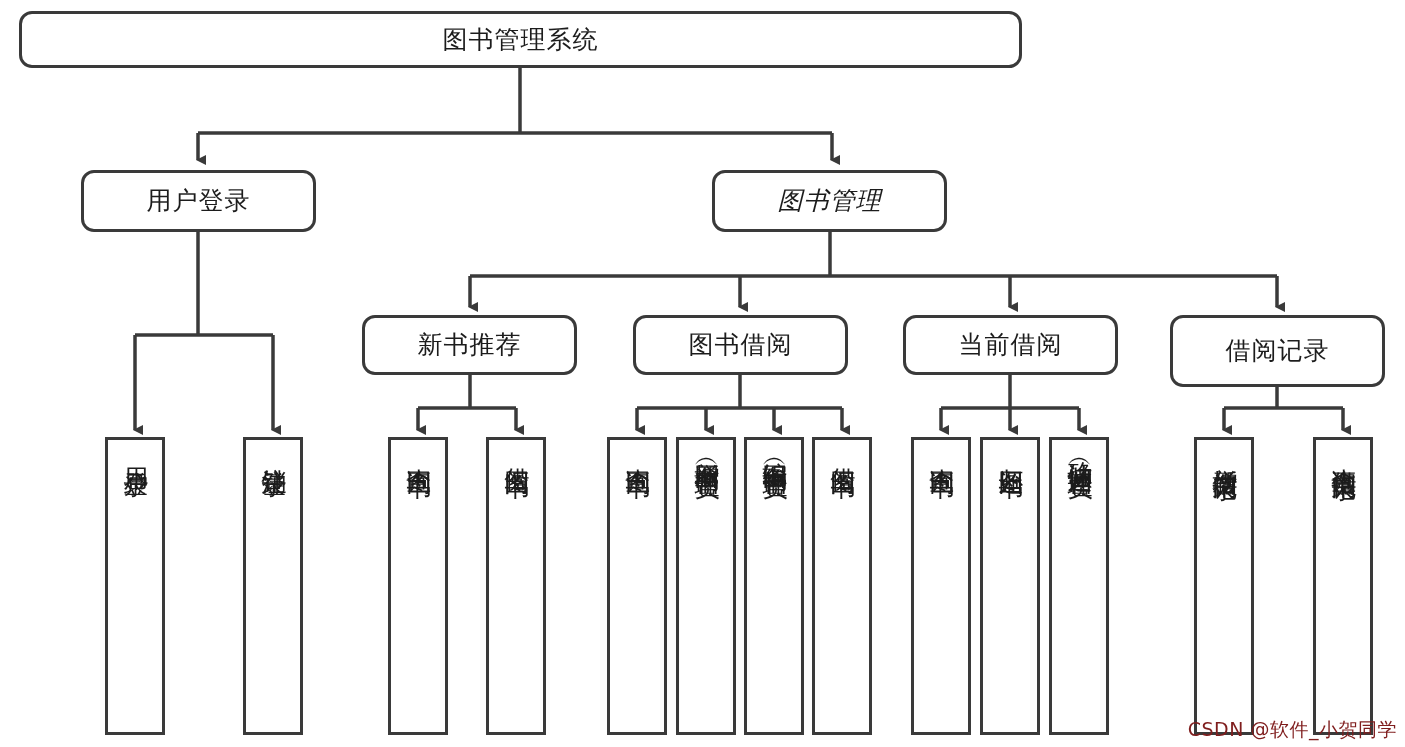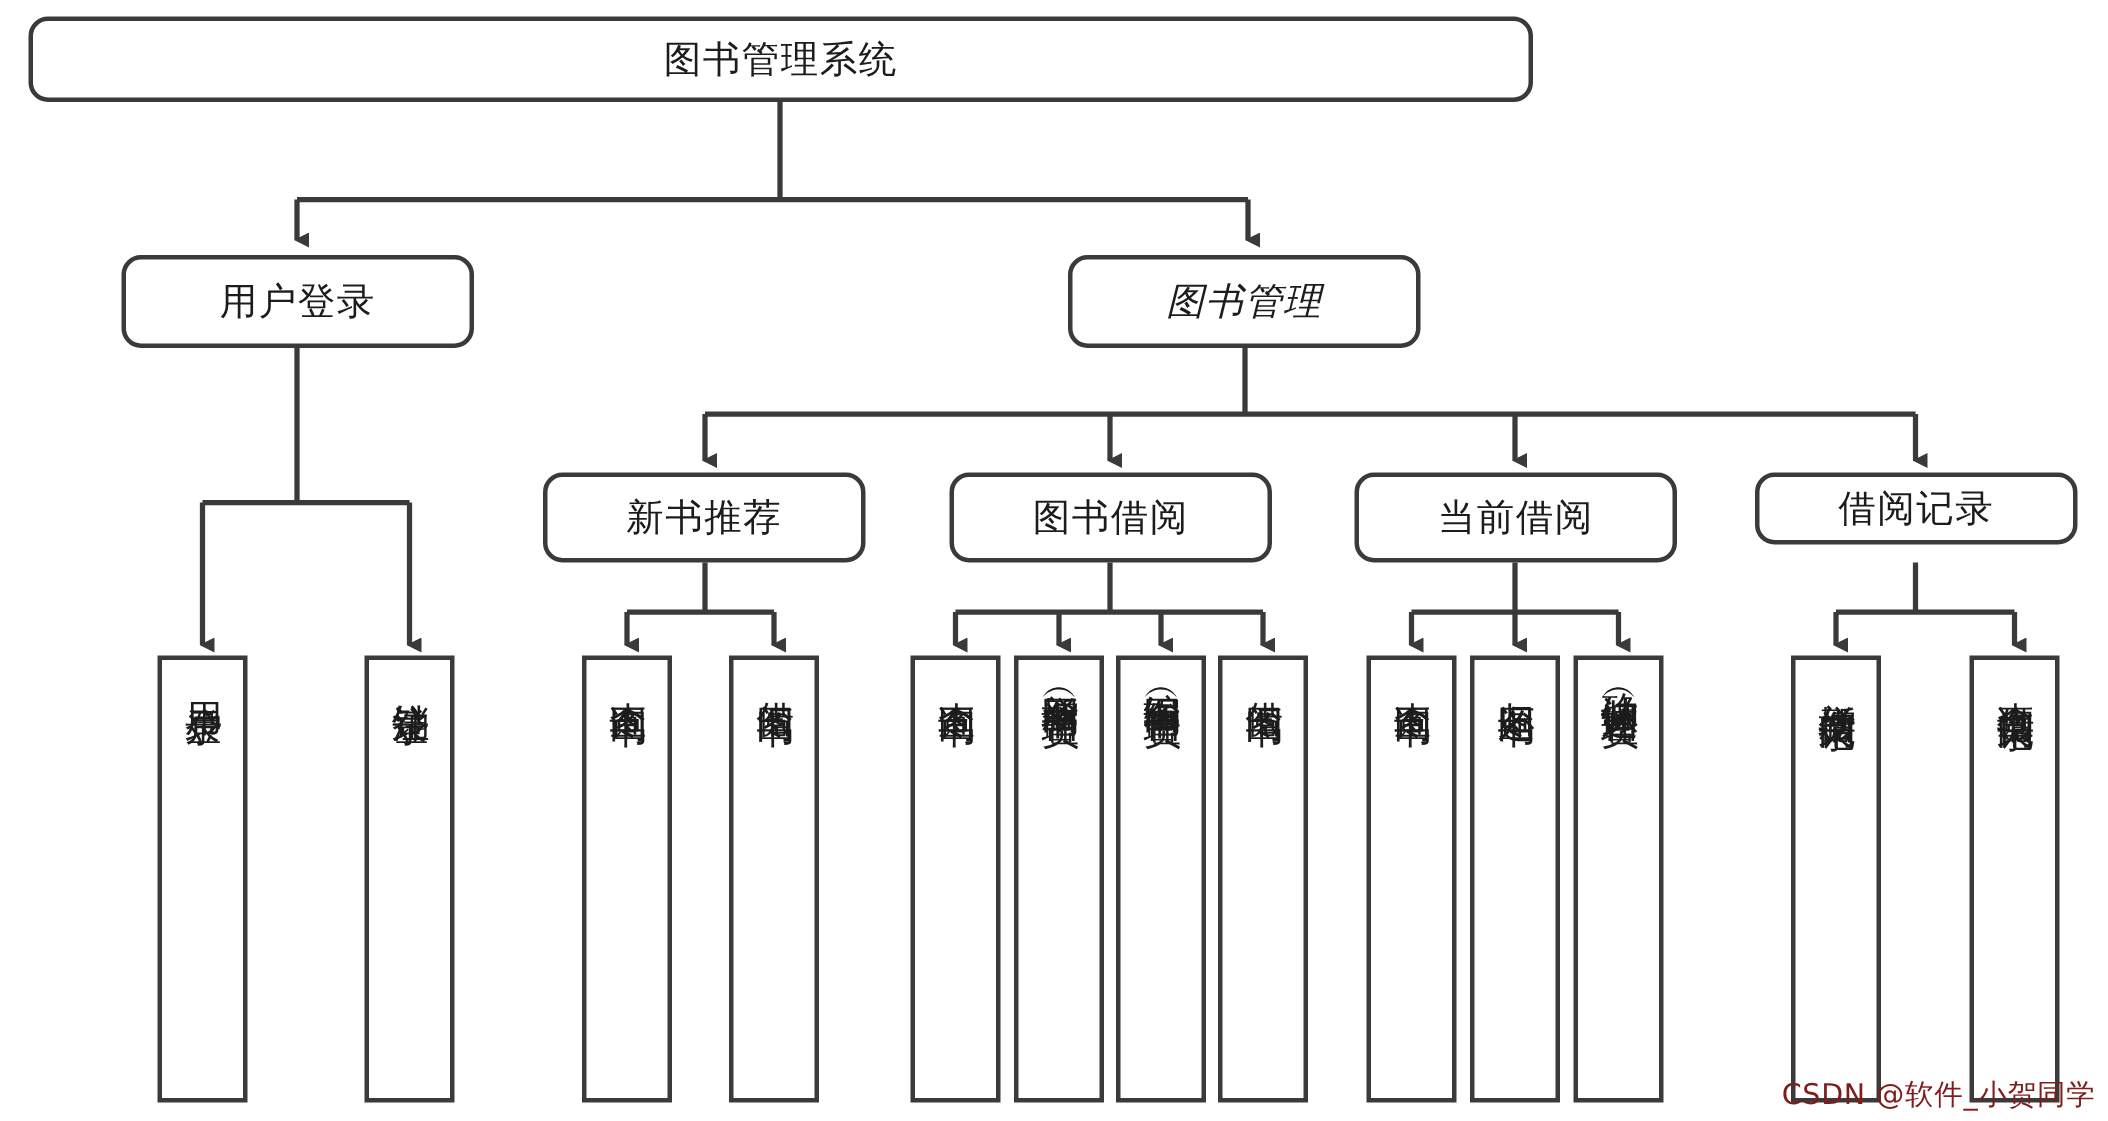--- a/index.html
+++ b/index.html
@@ -133,21 +133,21 @@
 
   <div class="node node-h" style="left:362px; top:315px; width:215px; height:60px;">
     <span>新书推荐</span>
   </div>
   <div class="node node-h" style="left:633px; top:315px; width:215px; height:60px;">
     <span>图书借阅</span>
   </div>
   <div class="node node-h" style="left:903px; top:315px; width:215px; height:60px;text-align:right;">
     <span>当前借阅</span>
   </div>
-  <div class="node node-h" style="left:1170px; top:315px; width:215px; height:48px;">
+  <div class="node node-h" style="left:1170px; top:315px; width:215px; height:72px;">
     <span>借阅记录</span>
   </div>
 
   <div class="node node-v" style="left:105px; top:437px; width:60px; height:298px;">
     <span class="vtext">用户登录</span>
   </div>
   <div class="node node-v" style="left:243px; top:437px; width:60px; height:298px;">
     <span class="vtext">注销登录</span>
   </div>
 

